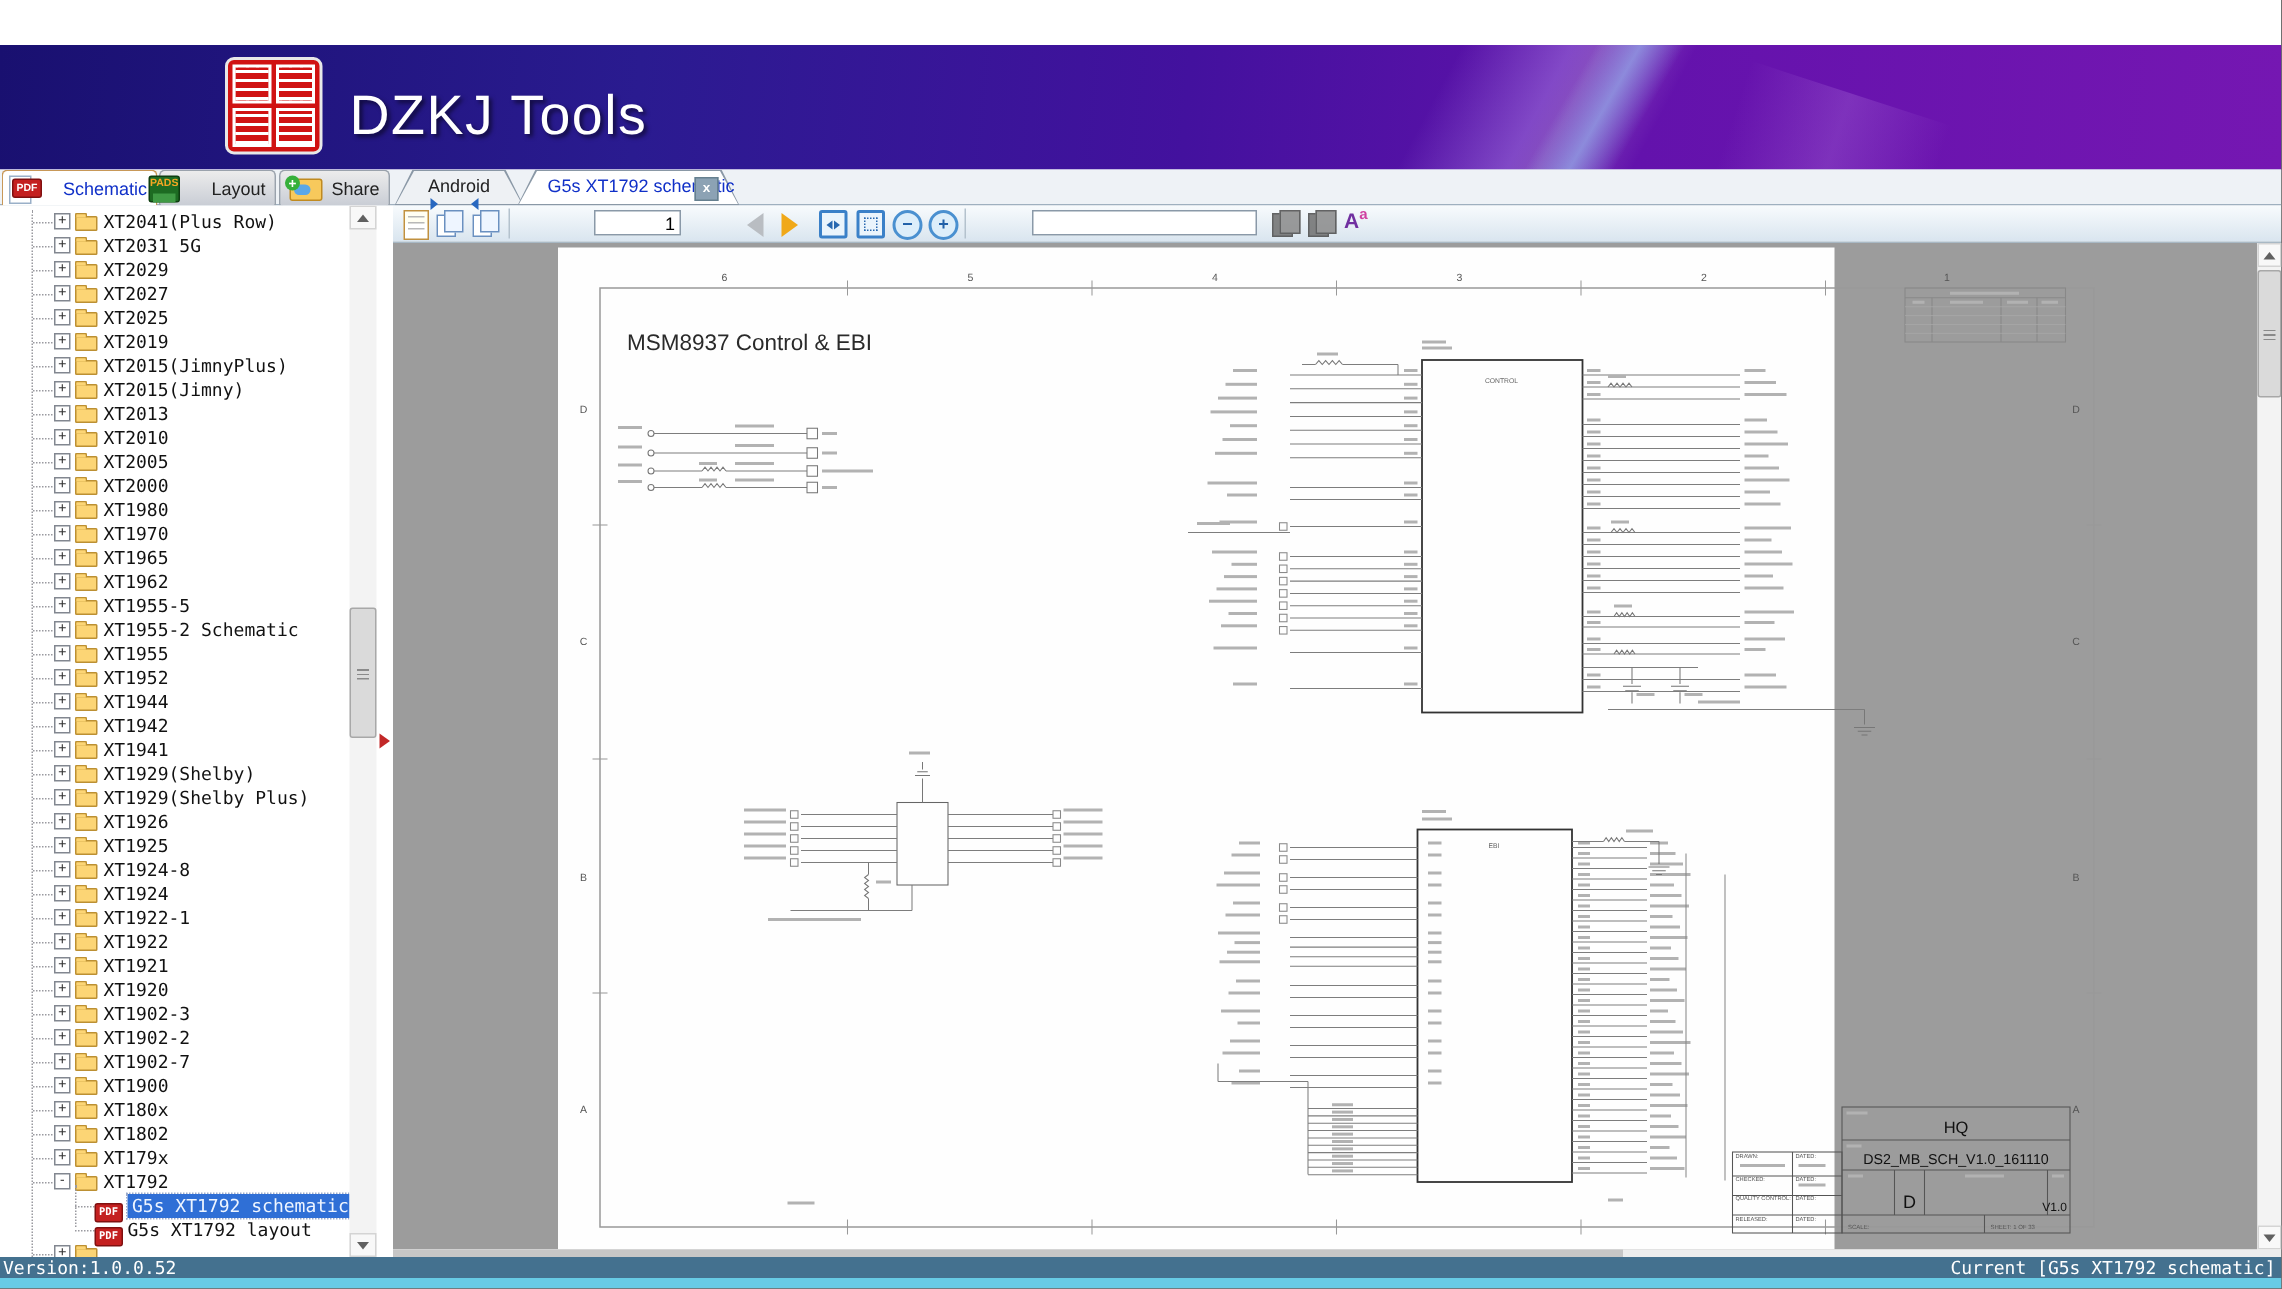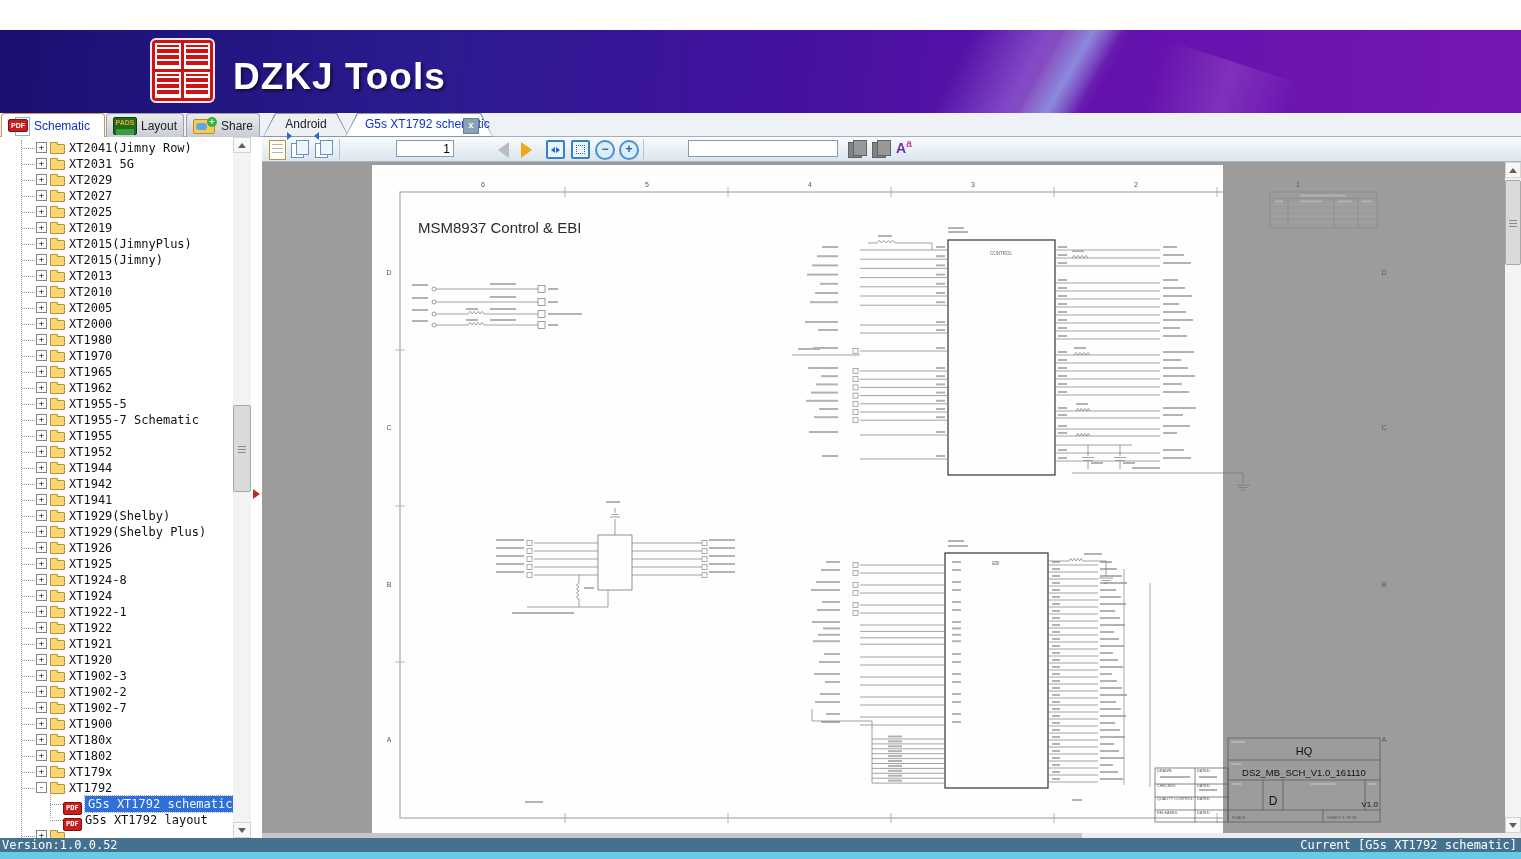--- a/index.html
+++ b/index.html
@@ -22,27 +22,27 @@
           border-bottom:2px solid #8a78c8;}
   .beam1{position:absolute;left:930px;top:-20px;width:210px;height:130px;transform:skewX(-28deg);
          background:linear-gradient(90deg,transparent 10%,rgba(200,175,255,.35) 45%,rgba(255,255,255,.25) 55%,transparent 85%);}
   .beam2{position:absolute;left:1035px;top:-10px;width:60px;height:120px;transform:skewX(-30deg);
          background:linear-gradient(90deg,transparent,rgba(160,220,255,.5),transparent);}
   .beam3{position:absolute;left:1150px;top:30px;width:140px;height:90px;transform:rotate(18deg);
          background:linear-gradient(90deg,transparent,rgba(190,140,230,.25),transparent);}
   .bn-logo{position:absolute;left:150px;top:8px;width:65px;height:65px;background:#d01212;border-radius:6px;border:2px solid #e8e8e8;
            display:grid;grid-template-columns:26px 26px;grid-template-rows:26px 26px;gap:3px;justify-content:center;align-content:center;box-sizing:border-box;}
   .bn-logo i{background:repeating-linear-gradient(0deg,#fff 0 2px,#d01212 2px 6px),repeating-linear-gradient(90deg,#fff 0 2px,#d01212 2px 7px);border:2px solid #fff;}
-  .bn-name{position:absolute;left:233px;top:47px;font-size:37px;font-weight:bold;color:#fff;letter-spacing:1px;
+  .bn-name{position:absolute;left:233px;top:47px;font-size:37px;font-weight:normal;color:#fff;letter-spacing:1px;
            transform:translateY(-50%);text-shadow:2px 2px 3px rgba(0,0,0,.55);}
   .bn-tag{position:absolute;left:800px;width:615px;top:56px;transform:translateY(-50%);text-align:center;
           font-size:29px;color:#f3eedd;text-shadow:2px 2px 2px rgba(0,0,0,.5);}
   
   .tabrow{position:absolute;left:0;top:113px;width:1521px;height:24px;background:#eef2f6;border-bottom:1px solid #9fb0bf;box-sizing:border-box;}
-  .tool-tab{position:absolute;top:0;height:24px;display:flex;align-items:center;gap:4px;padding:0 6px;box-sizing:border-box;font-size:12px;cursor:default;}
+  .tool-tab{position:absolute;top:0;height:24px;display:flex;align-items:center;gap:21px;padding:0 6px;box-sizing:border-box;font-size:12px;cursor:default;justify-content:flex-end;}
   .tool-tab.active{background:#fff;border:1px solid #c89858;border-bottom:none;border-radius:4px 4px 0 0;color:#1030c8;}
   .tool-tab.plain{background:linear-gradient(#ececec,#c9cdd5);border:1px solid #9aa2ac;border-bottom:none;border-radius:4px 4px 0 0;color:#222;}
   .pdfpage{position:relative;width:22px;height:18px;}
   .pdfpage .pg{position:absolute;right:0;top:0;width:13px;height:17px;background:#fff;border:1px solid #9ab0c8;}
   .pdf-badge{display:inline-block;background:#c42020;color:#fff;font-size:7px;font-weight:bold;line-height:11px;height:11px;padding:0 2px;border-radius:2px;border:1px solid #801010;}
   .pdfpage .pdf-badge{position:absolute;left:0;top:2px;}
   .pads-ic{width:26px;height:18px;background:#1d6b22;border:1px solid #0d3d10;border-radius:2px;color:#f5a623;
            font-size:7px;font-weight:bold;text-align:center;line-height:10px;box-sizing:border-box;}
   .pads-ic em{display:block;font-style:normal;height:6px;background:#3f9a44;margin:1px 2px 0 2px;}
   .share-ic{position:relative;width:24px;height:17px;}
@@ -206,21 +206,21 @@
     <span class="ic book" style="left:610px;"><span class="b1"></span><span class="b2"></span></span>
     <span class="ic aa" style="left:634px;top:1px;"><span class="A">A</span><span class="a">a</span></span>
   </div>
 
   <div class="sidebar">
     <div class="tree" id="tree">
       <div class="vguide"></div>
     <div class="tree-row lvl0">
           <span class="exp">+</span>
           <span class="folder-ic"></span>
-          <span class="lbl">XT2041(Jimny Row)</span>
+          <span class="lbl">XT2041(Plus Row)</span>
         </div>
         <div class="tree-row lvl0">
           <span class="exp">+</span>
           <span class="folder-ic"></span>
           <span class="lbl">XT2031 5G</span>
         </div>
         <div class="tree-row lvl0">
           <span class="exp">+</span>
           <span class="folder-ic"></span>
           <span class="lbl">XT2029</span>
@@ -291,21 +291,21 @@
           <span class="lbl">XT1962</span>
         </div>
         <div class="tree-row lvl0">
           <span class="exp">+</span>
           <span class="folder-ic"></span>
           <span class="lbl">XT1955-5</span>
         </div>
         <div class="tree-row lvl0">
           <span class="exp">+</span>
           <span class="folder-ic"></span>
-          <span class="lbl">XT1955-7 Schematic</span>
+          <span class="lbl">XT1955-2 Schematic</span>
         </div>
         <div class="tree-row lvl0">
           <span class="exp">+</span>
           <span class="folder-ic"></span>
           <span class="lbl">XT1955</span>
         </div>
         <div class="tree-row lvl0">
           <span class="exp">+</span>
           <span class="folder-ic"></span>
           <span class="lbl">XT1952</span>

